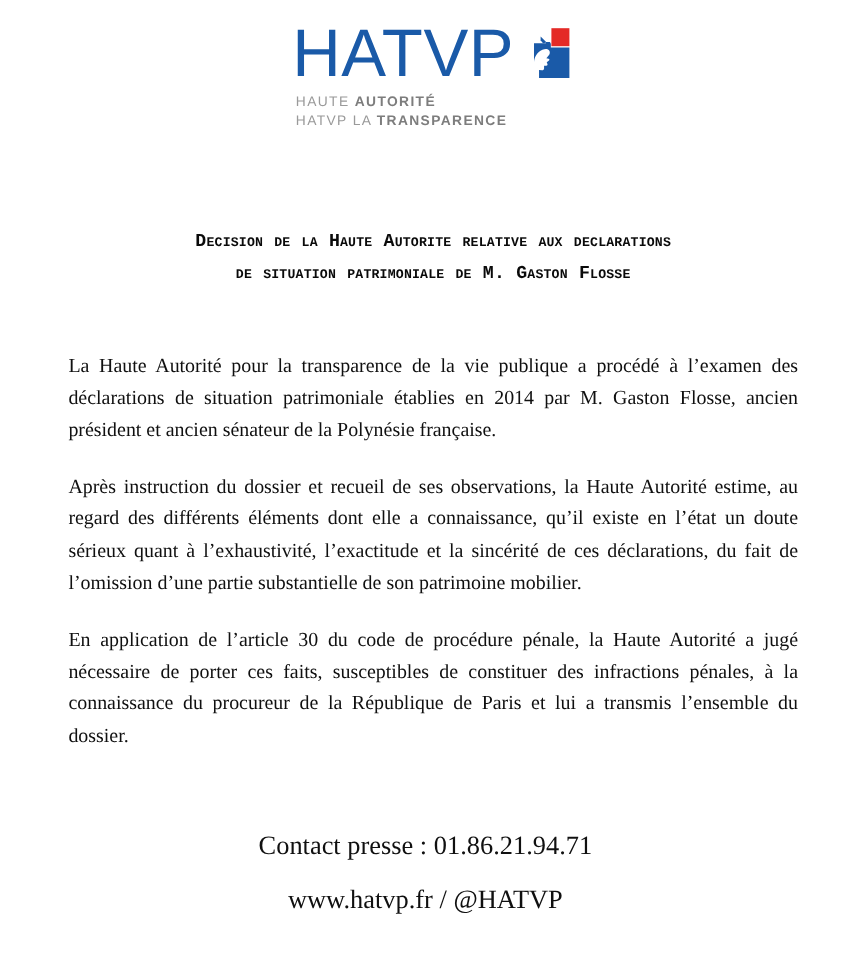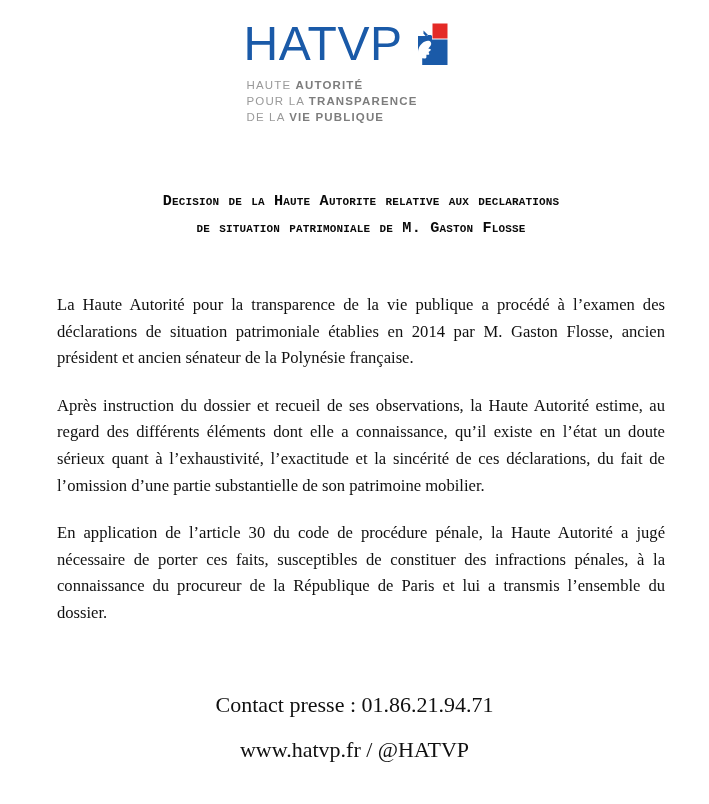--- a/index.html
+++ b/index.html
@@ -37,21 +37,21 @@
     width: 222px;
     position: relative;
   }
   .wordmark-row {
     display: flex;
     align-items: flex-start;
     height: 46px;
   }
   .wordmark {
     font-family: "Liberation Sans", "DejaVu Sans", sans-serif;
-    font-size: 48px;
+    font-size: 56px;
     line-height: 44px;
     font-weight: 400;
     letter-spacing: 0.5px;
     color: #1a5aa8;
     white-space: nowrap;
   }
   .mark {
     position: relative;
     width: 46px;
     height: 46px;
@@ -152,24 +152,21 @@
             <path d="M24 13 L27.5 13 L27.5 17 L24 17 Z" fill="#1a5aa8"></path>
           </svg>
         </div>
       </div>
 
       <div class="tagline">
         <span class="tagline-line">
           <span class="lt">HAUTE </span><span class="bd">AUTORITÉ</span>
         </span>
         <span class="tagline-line">
-          <span class="lt">POUR LA </span><span class="bd">TRANSPARENCE</span>
-        </span>
-        <span class="tagline-line">
-          <span class="lt">DE LA </span><span class="bd">VIE PUBLIQUE</span>
+          <span class="lt">HATVP LA </span><span class="bd">TRANSPARENCE</span>
         </span>
       </div>
 
     </div>
   </div>
 
   <div class="doc-title">
     <span class="tl">Decision de la Haute Autorite relative aux declarations</span>
     <span class="tl">de situation patrimoniale de M. Gaston Flosse</span>
   </div>

